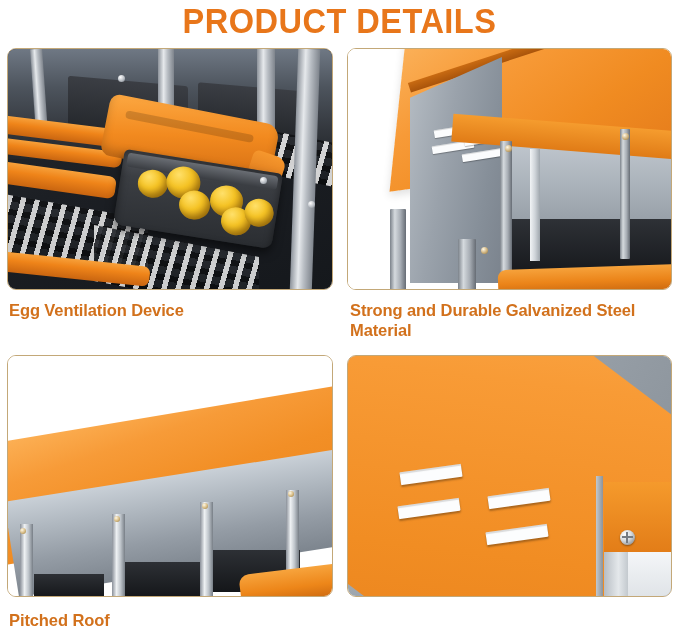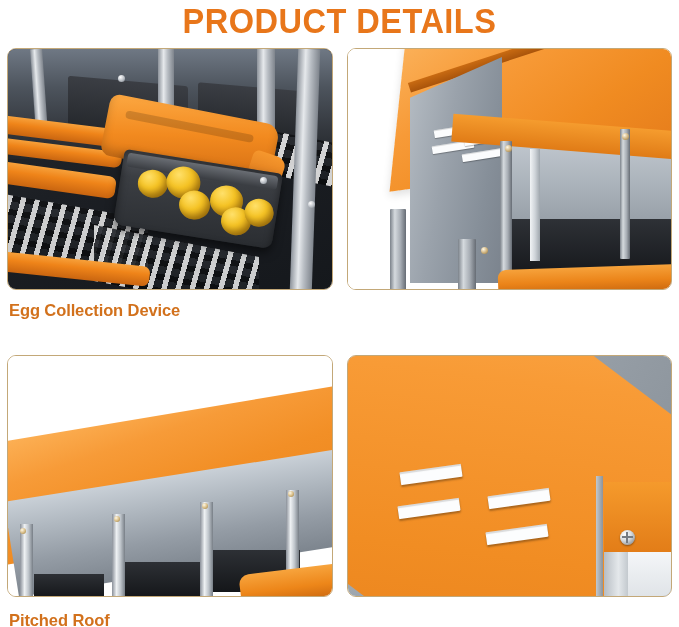--- a/index.html
+++ b/index.html
@@ -327,21 +327,21 @@
         <div class="egg" style="left:92px;  top:20px; width:33px; height:31px;"></div>
         <div class="egg" style="left:106px; top:40px; width:30px; height:28px;"></div>
         <div class="egg" style="left:128px; top:28px; width:29px; height:28px;"></div>
       </div>
 
       <div class="p1-bolt" style="left:110px; top:26px;"></div>
       <div class="p1-bolt" style="left:252px; top:128px;"></div>
       <div class="p1-bolt" style="left:300px; top:152px;"></div>
     </div>
   </div>
-  <div class="caption c1">Egg Collection Device</div>
+  <div class="caption c1">Egg Ventilation Device</div>
 
   <div class="panel p2">
     <div class="scene">
       <div class="p2-whiteblock"></div>
       <div class="p2-roof"></div>
       <div class="p2-roof-edge"></div>
 
       <div class="p2-sidewall"></div>
       <div class="p2-vent" style="left:86px;  top:78px;  width:42px;"></div>
       <div class="p2-vent" style="left:84px;  top:94px;  width:42px;"></div>
@@ -358,20 +358,21 @@
 
       <div class="p2-post" style="left:42px;  top:160px; width:16px; height:82px;"></div>
       <div class="p2-post" style="left:110px; top:190px; width:18px; height:52px;"></div>
 
       <div class="p2-botrail"></div>
       <div class="p2-screw" style="left:157px; top:96px;"></div>
       <div class="p2-screw" style="left:274px; top:84px;"></div>
       <div class="p2-screw" style="left:133px; top:198px;"></div>
     </div>
   </div>
+  <div class="caption c2">Strong and Durable Galvanized Steel Material</div>
 
   <div class="panel p3">
     <div class="scene">
       <div class="p3-roof-top"></div>
       <div class="p3-roof-face"></div>
       <div class="p3-roof-lip"></div>
       <div class="p3-wallband"></div>
 
       <div class="p3-dark" style="left:26px;  top:218px; width:70px;  height:24px;"></div>
       <div class="p3-dark" style="left:108px; top:206px; width:90px;  height:36px;"></div>

